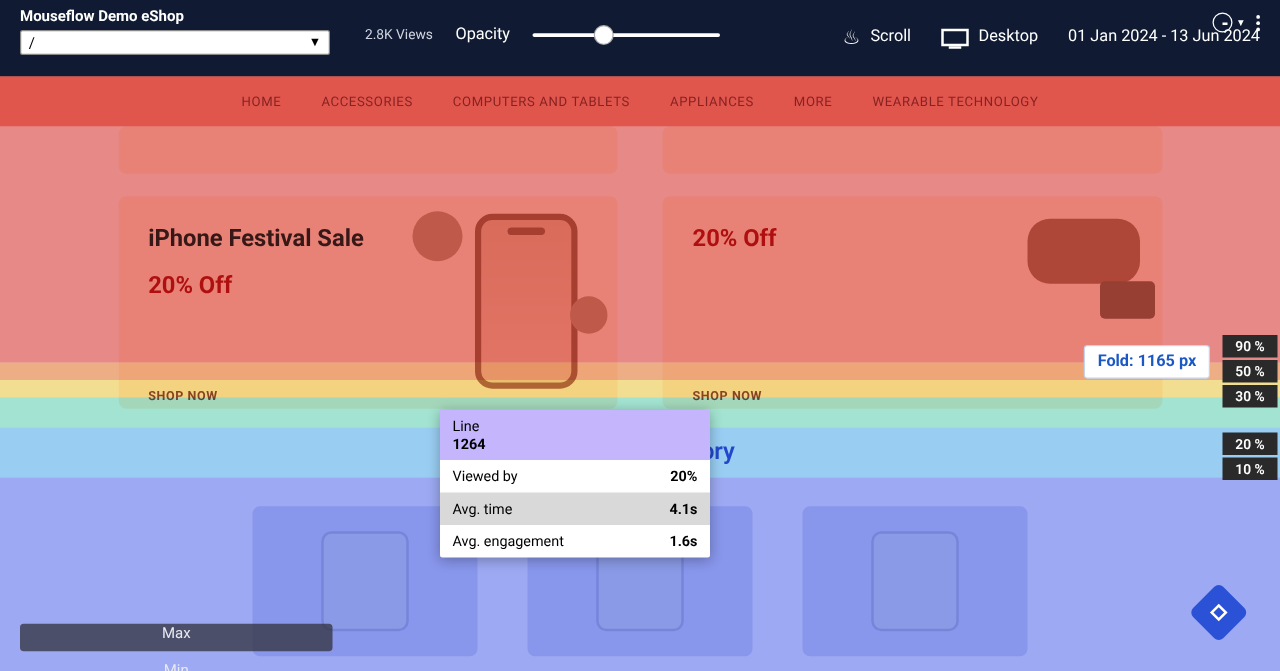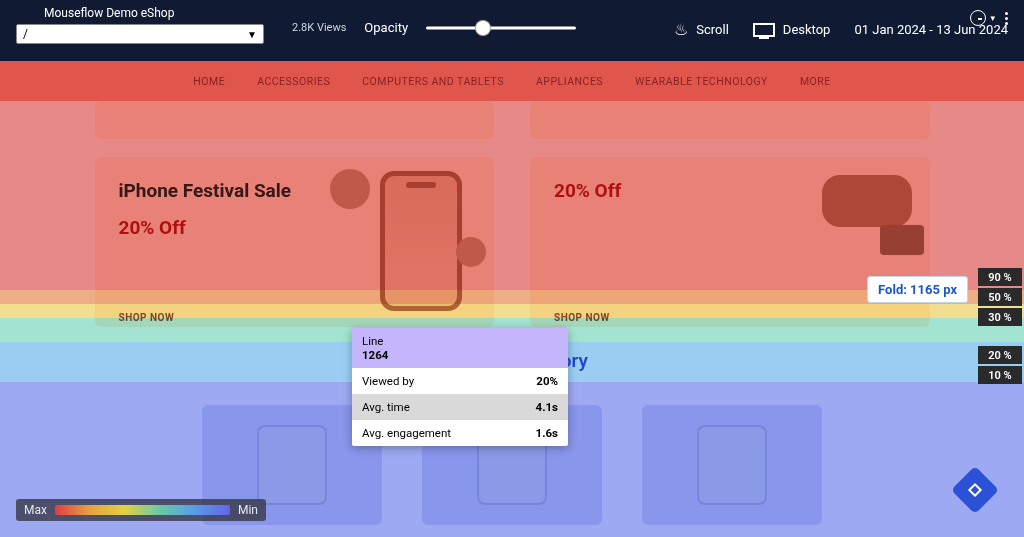--- a/index.html
+++ b/index.html
@@ -1,21 +1,21 @@
 <!DOCTYPE html>
 <html><head>
 <meta charset="utf-8">
 <style>
   * { margin: 0; padding: 0; box-sizing: border-box; font-family: -apple-system, BlinkMacSystemFont, "Segoe UI", Roboto, Helvetica, Arial, sans-serif; }
   html, body { width: 1024px; height: 537px; overflow: hidden; position: relative; background: #f0f0f0; }
 
   
   .topbar { position: absolute; top:0; left:0; right:0; height:61px; background:#101b33; color:#fff; z-index:20; display:flex; align-items:flex-start; padding: 6px 16px 0 16px; }
   .topbar .left { display:flex; flex-direction:column; gap:4px; }
-  .topbar .title { font-size:12px; font-weight:400;margin-left:28px; }
+  .topbar .title { font-size:12px; font-weight:700; }
   .urlselect { width:248px; height:20px; background:#fff; color:#000; border:1px solid #888; border-radius:2px; font-size:12px; padding:0 6px; display:flex; align-items:center; justify-content:space-between; }
   .urlselect .chev { font-size:10px; }
   .mid { display:flex; align-items:center; gap:18px; margin-left:28px; margin-top:14px; }
   .views { font-size:11px; color:#cfd4e0; }
   .opacity { font-size:13px; }
   .slider-track { width:150px; position:relative; }
   .slider-line { position:absolute; top:50%; left:0; right:0; height:3px; background:#ffffff; border-radius:2px; transform:translateY(-50%); }
   .slider-dot { position:absolute; top:50%; left:38%; width:14px; height:14px; border-radius:50%; background:#fff; border:2px solid #fff; box-shadow:0 0 0 1px #aaa; transform:translate(-50%,-50%); }
   .right { margin-left:auto; display:flex; align-items:center; gap:24px; margin-top:14px; font-size:13px; }
   .right .item { display:flex; align-items:center; gap:8px; }
@@ -71,21 +71,21 @@
   .fold { position:absolute; right:56px; top:276px; background:#fff; color:#1c58c4; font-size:13px; font-weight:700; padding:5px 10px; border-radius:3px; border:1px solid #c4d3ee; z-index:13; }
 
   
   .tooltip { position:absolute; top:328px; left:352px; width:216px; background:#fff; border-radius:2px; box-shadow:0 2px 10px rgba(0,0,0,0.3); z-index:15; font-size:11.5px; }
   .tooltip .trow { display:flex; justify-content:space-between; padding:6px 10px; }
   .tooltip .trow:nth-child(odd){ background:#d9d9d9; }
   .tooltip .trow:first-child{ background:#c4b5fd;flex-direction:column; }
   .tooltip .val { font-weight:700; }
 
   
-  .legend { position:absolute; bottom:16px; left:16px; width:250px; height:22px; background:rgba(50,50,60,0.75); border-radius:3px; display:flex; align-items:center; padding:0 8px; z-index:14; color:#e8e8f0; font-size:12px; gap:8px; }
+  .legend { position:absolute; bottom:16px; left:16px; width:250px; height:22px; background:rgba(50,50,60,0.75); border-radius:3px; display:flex; align-items:center; padding:0 8px; z-index:14; color:#e8e8f0; font-size:12px; gap:8px;flex-direction:column; }
   .legend .bar { flex:1; height:10px; background:linear-gradient(90deg,#ff3a3a,#ffb23a,#ffe83a,#6be0b0,#5aa8ff,#6a6aff); border-radius:2px; opacity:0.85; }
 
   
   .fab { position:absolute; bottom:30px; right:32px; width:34px; height:34px; transform:rotate(45deg); background:#2b52d6; border-radius:5px; z-index:14; display:flex; align-items:center; justify-content:center; }
   .fab .sq { width:10px; height:10px; border:2px solid #fff; transform:rotate(0deg); }
 </style>
 </head>
 <body>
 
 <div class="topbar">
@@ -164,22 +164,22 @@
     </div>
   </div>
 </div>
 
 <div class="sitenav">
   <ul>
     <li>HOME</li>
     <li>ACCESSORIES</li>
     <li>COMPUTERS AND TABLETS</li>
     <li>APPLIANCES</li>
+    <li>MORE</li>
     <li>WEARABLE TECHNOLOGY</li>
-    <li>MORE</li>
   </ul>
 </div>
 
 <div class="heat h1"></div>
 <div class="heat h2"></div>
 <div class="heat h3"></div>
 <div class="heat h4"></div>
 <div class="heat h5"></div>
 <div class="heat h6"></div>
 

